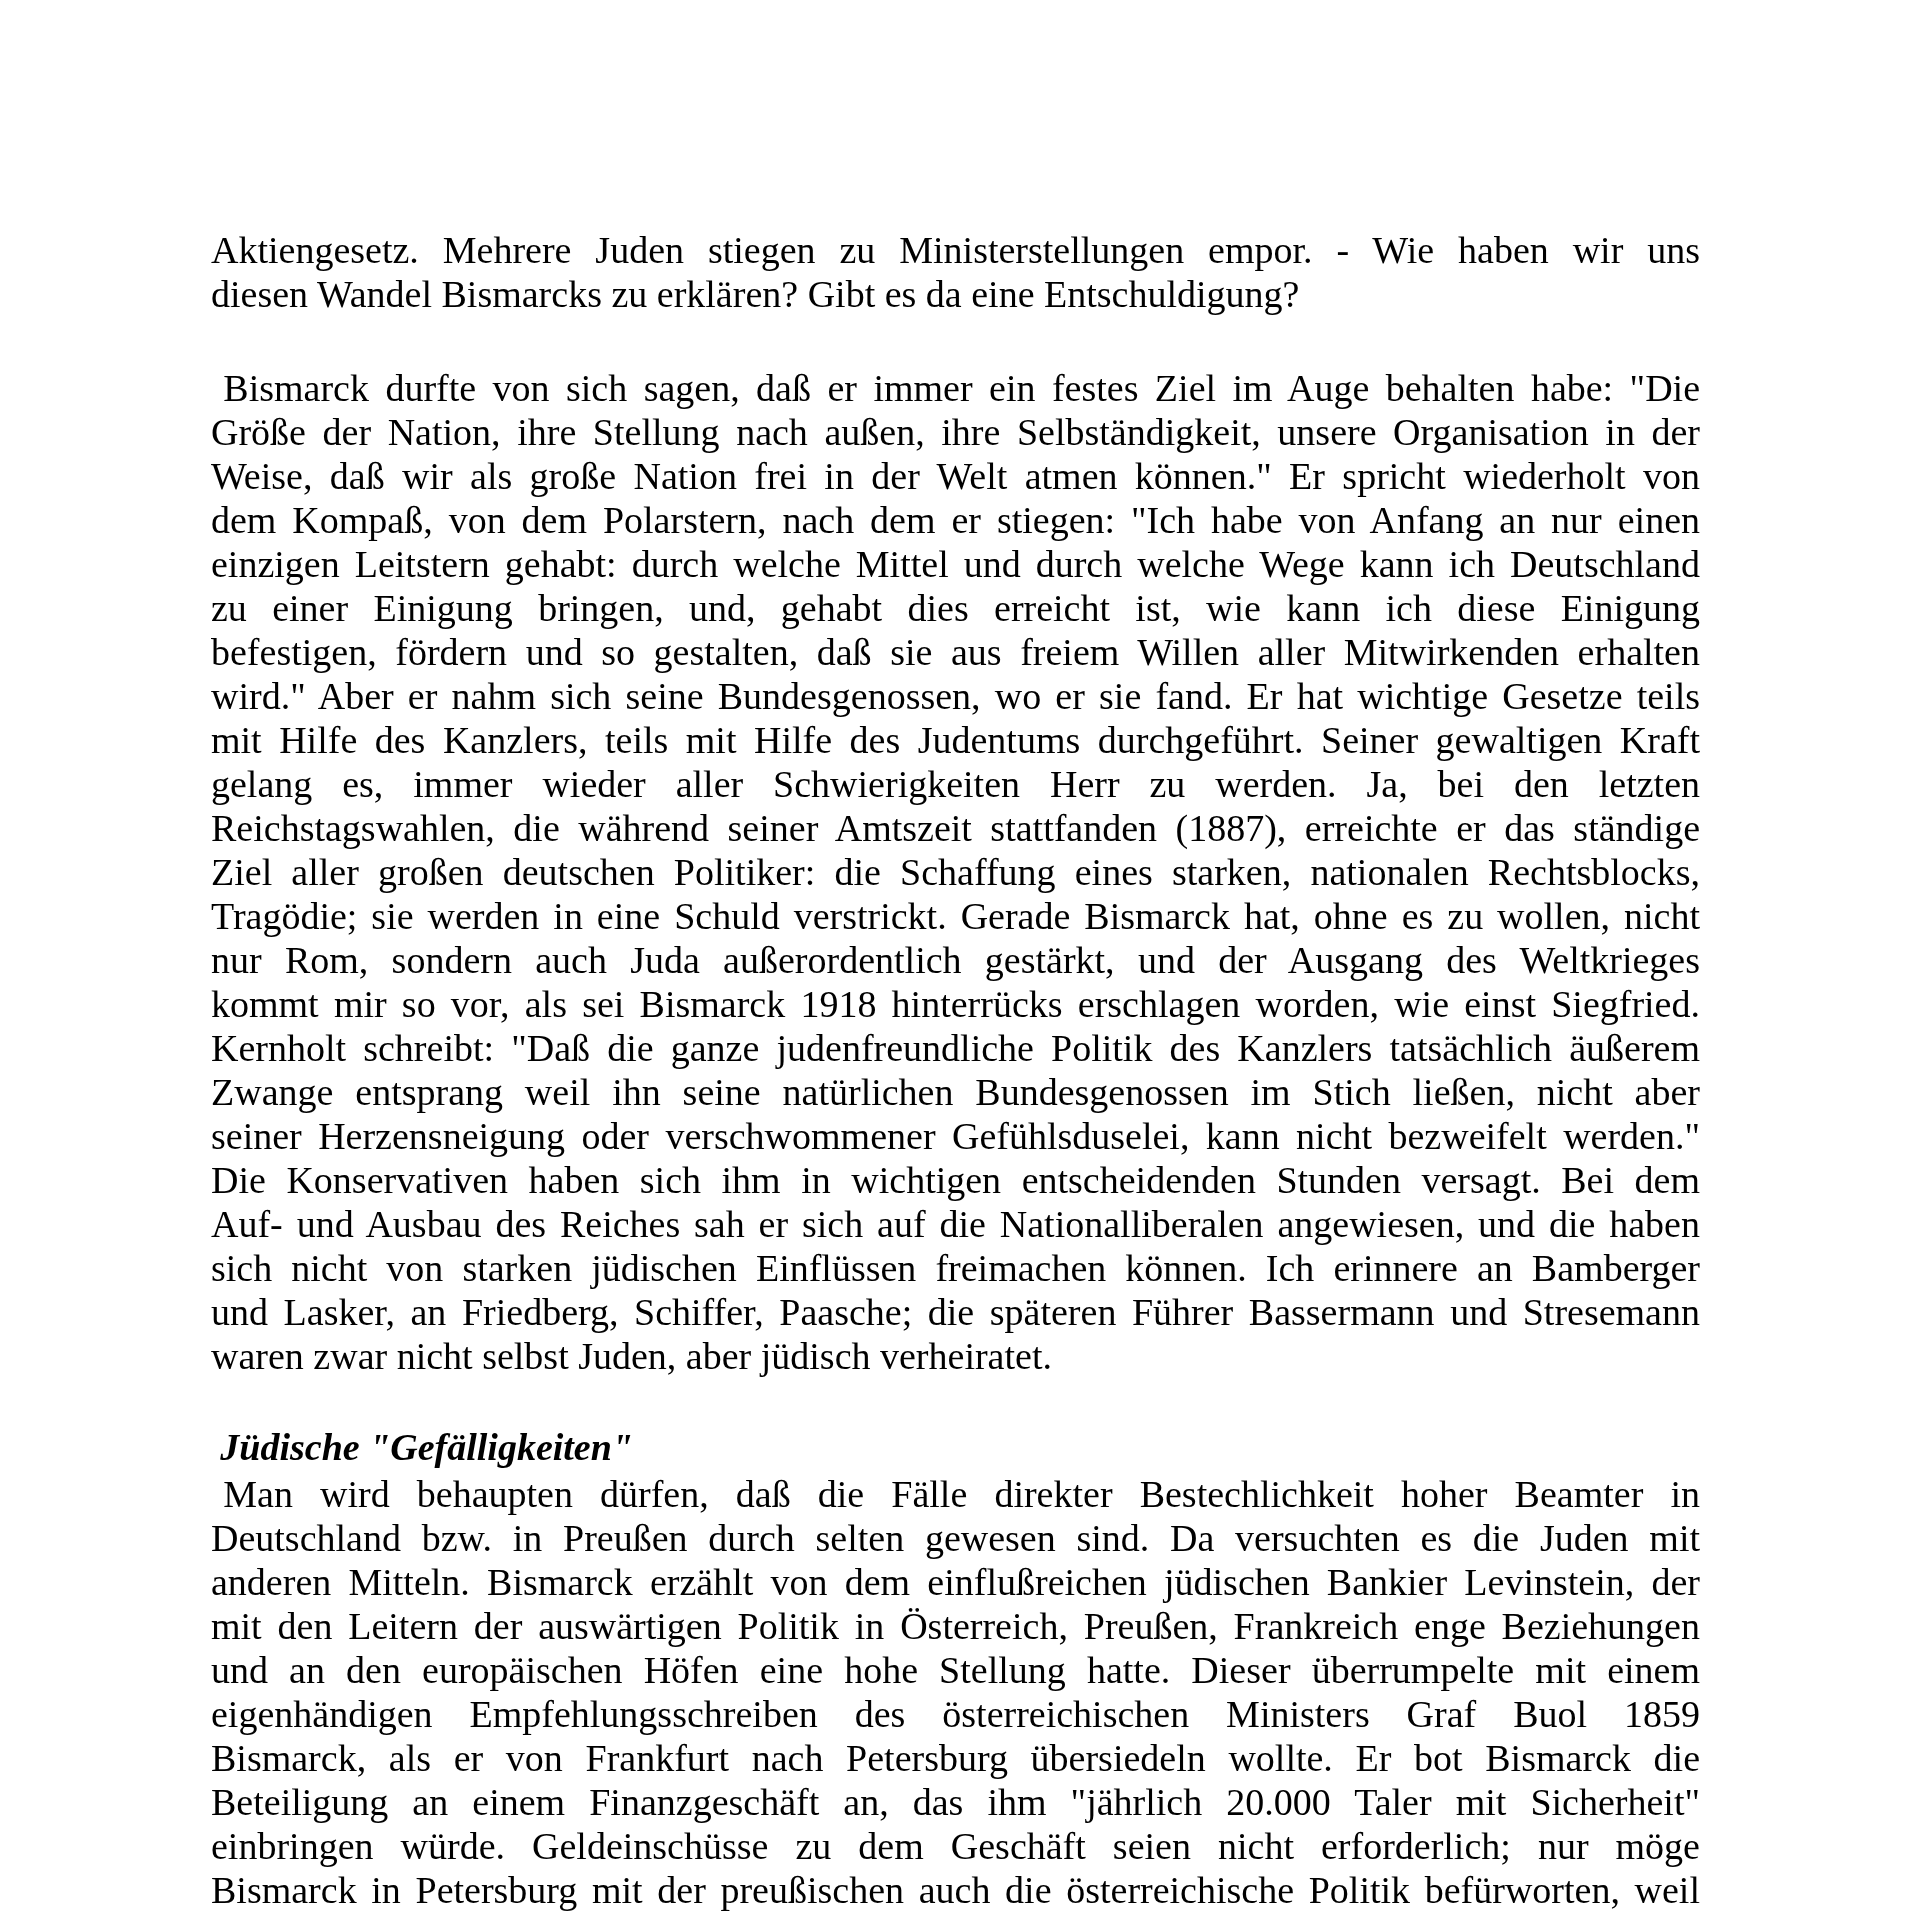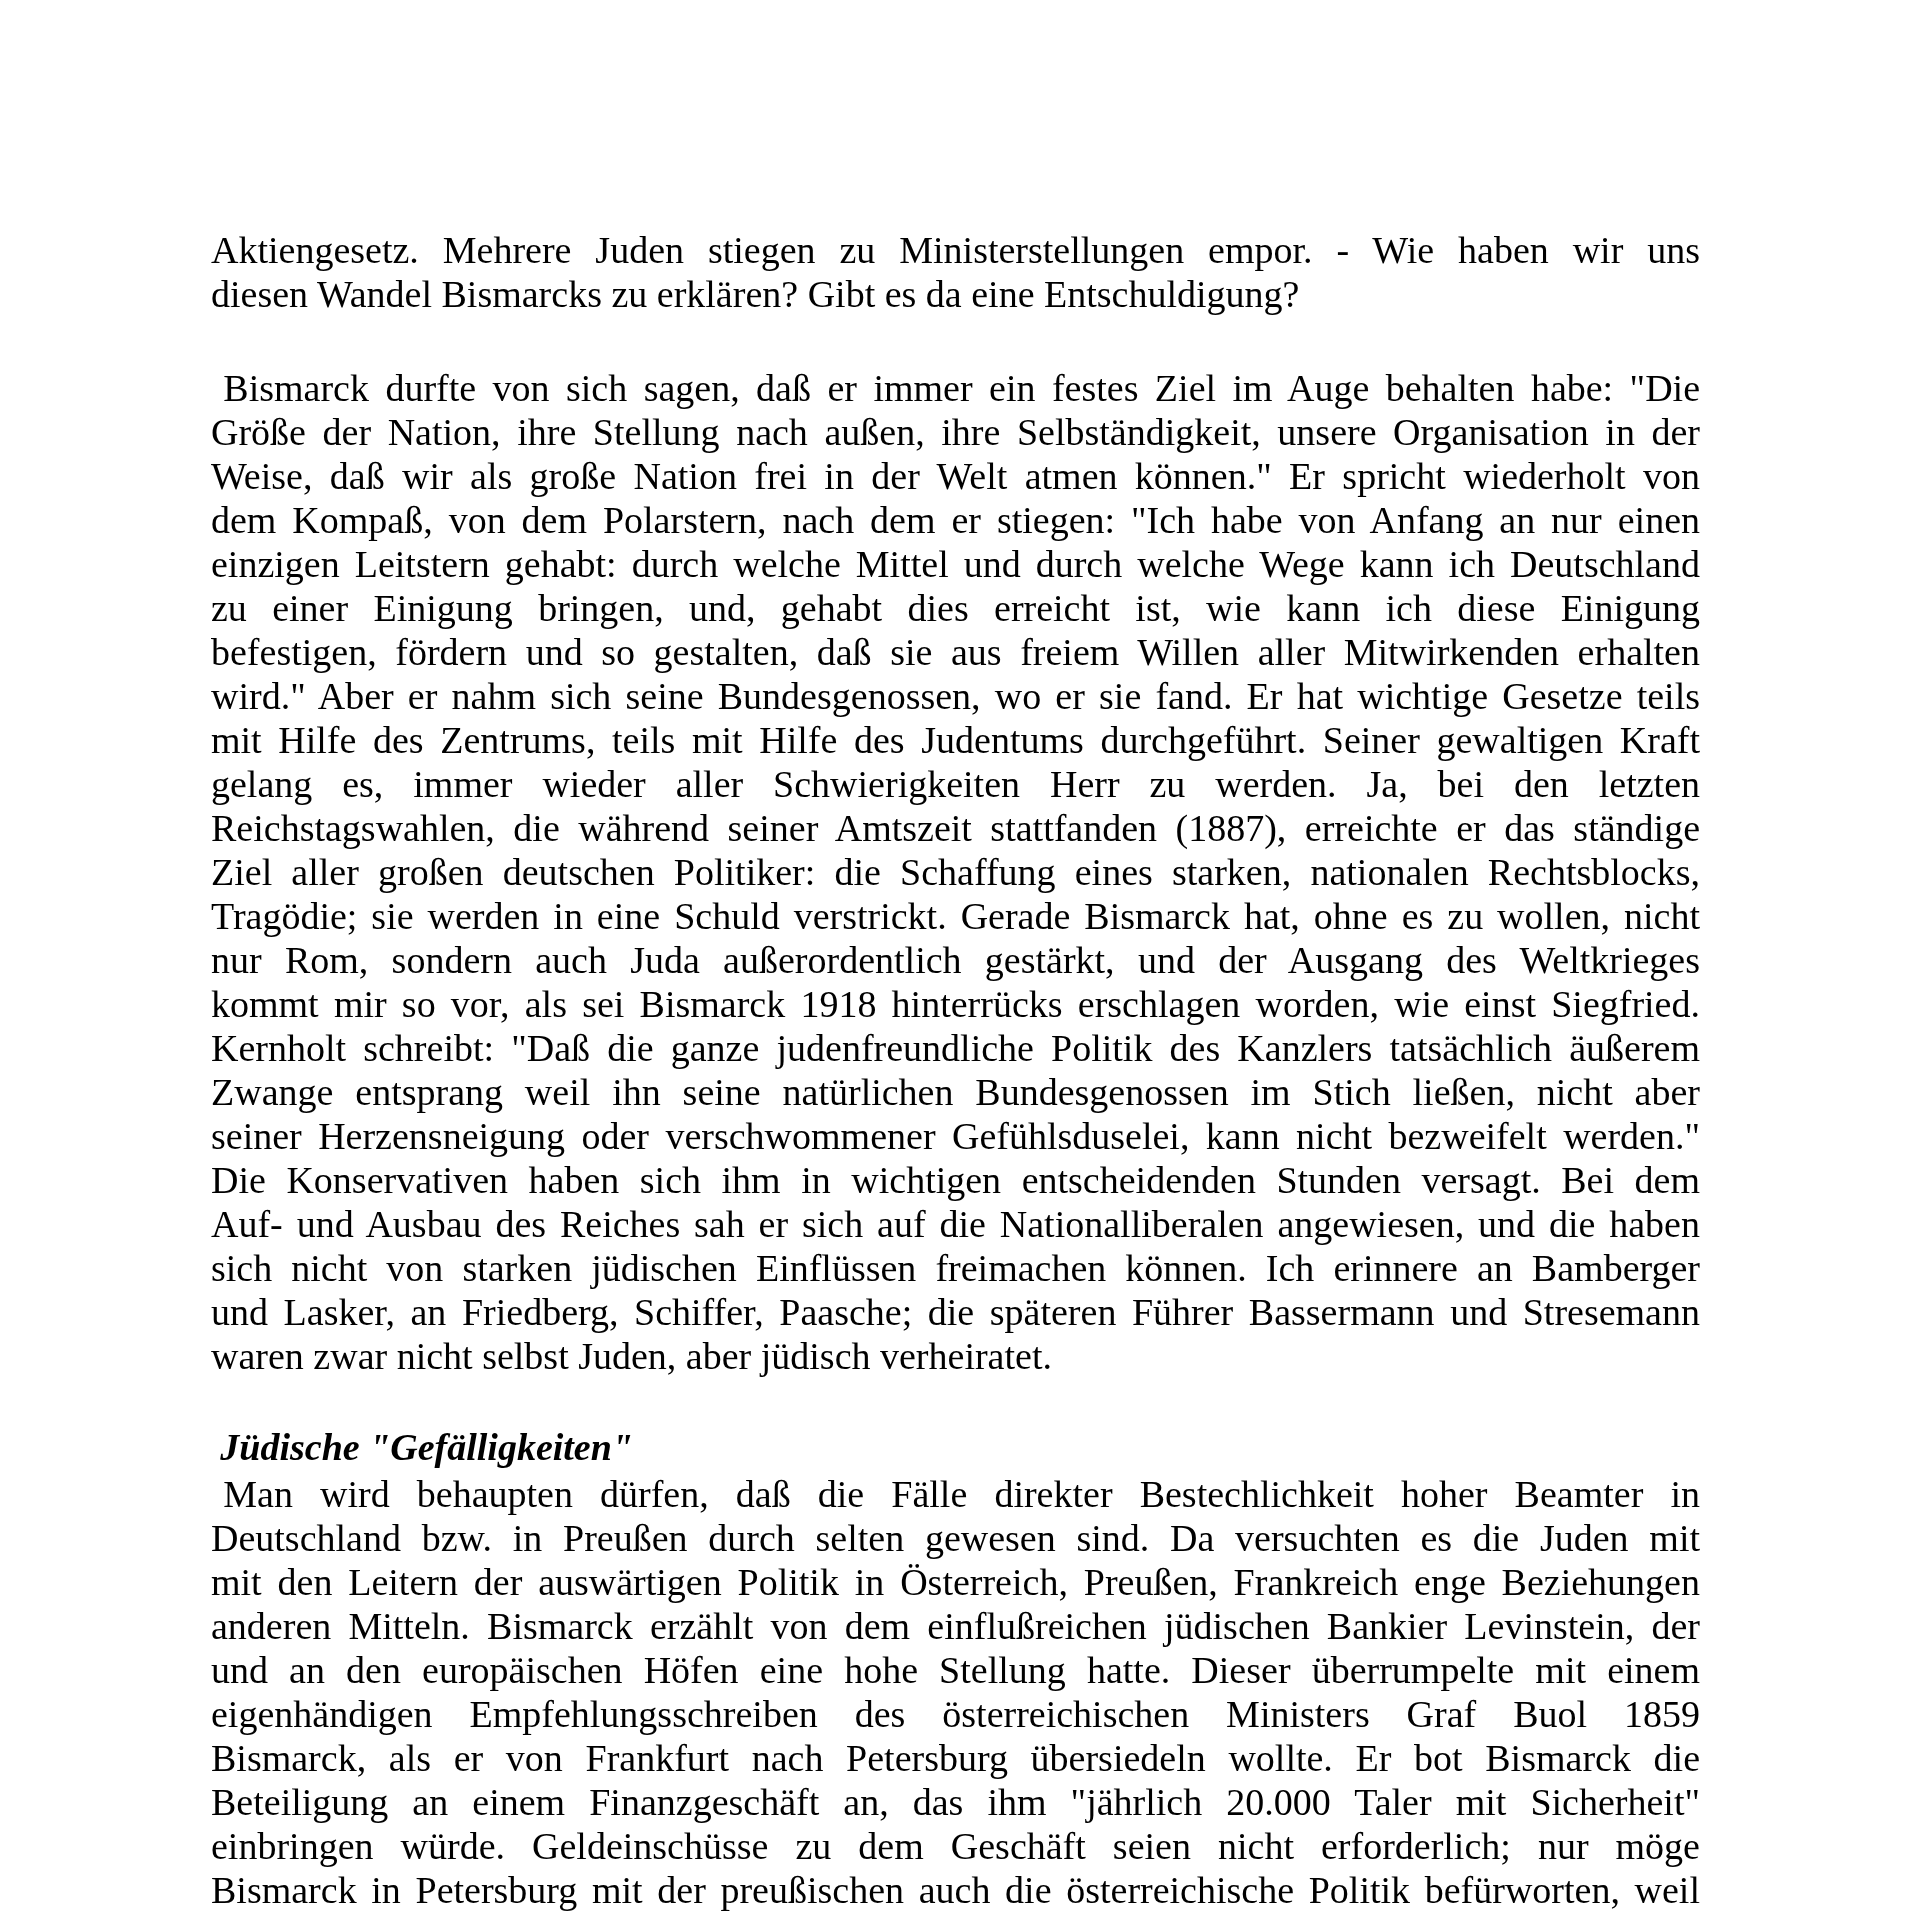--- a/index.html
+++ b/index.html
@@ -59,21 +59,21 @@
 
   <div class="para indent-first">
       <div class="ln">Bismarck durfte von sich sagen, daß er immer ein festes Ziel im Auge behalten habe: "Die</div>
       <div class="ln">Größe der Nation, ihre Stellung nach außen, ihre Selbständigkeit, unsere Organisation in der</div>
       <div class="ln">Weise, daß wir als große Nation frei in der Welt atmen können." Er spricht wiederholt von</div>
       <div class="ln">dem Kompaß, von dem Polarstern, nach dem er stiegen: "Ich habe von Anfang an nur einen</div>
       <div class="ln">einzigen Leitstern gehabt: durch welche Mittel und durch welche Wege kann ich Deutschland</div>
       <div class="ln">zu einer Einigung bringen, und, gehabt dies erreicht ist, wie kann ich diese Einigung</div>
       <div class="ln">befestigen, fördern und so gestalten, daß sie aus freiem Willen aller Mitwirkenden erhalten</div>
       <div class="ln">wird." Aber er nahm sich seine Bundesgenossen, wo er sie fand. Er hat wichtige Gesetze teils</div>
-      <div class="ln">mit Hilfe des Zentrums, teils mit Hilfe des Judentums durchgeführt. Seiner gewaltigen Kraft</div>
+      <div class="ln">mit Hilfe des Kanzlers, teils mit Hilfe des Judentums durchgeführt. Seiner gewaltigen Kraft</div>
       <div class="ln">gelang es, immer wieder aller Schwierigkeiten Herr zu werden. Ja, bei den letzten</div>
       <div class="ln">Reichstagswahlen, die während seiner Amtszeit stattfanden (1887), erreichte er das ständige</div>
       <div class="ln">Ziel aller großen deutschen Politiker: die Schaffung eines starken, nationalen Rechtsblocks,</div>
       <div class="ln">Tragödie; sie werden in eine Schuld verstrickt. Gerade Bismarck hat, ohne es zu wollen, nicht</div>
       <div class="ln">nur Rom, sondern auch Juda außerordentlich gestärkt, und der Ausgang des Weltkrieges</div>
       <div class="ln">kommt mir so vor, als sei Bismarck 1918 hinterrücks erschlagen worden, wie einst Siegfried.</div>
       <div class="ln">Kernholt schreibt: "Daß die ganze judenfreundliche Politik des Kanzlers tatsächlich äußerem</div>
       <div class="ln">Zwange entsprang weil ihn seine natürlichen Bundesgenossen im Stich ließen, nicht aber</div>
       <div class="ln">seiner Herzensneigung oder verschwommener Gefühlsduselei, kann nicht bezweifelt werden."</div>
       <div class="ln">Die Konservativen haben sich ihm in wichtigen entscheidenden Stunden versagt. Bei dem</div>
@@ -83,22 +83,22 @@
       <div class="ln ln-last">waren zwar nicht selbst Juden, aber jüdisch verheiratet.</div>
     </div>
 
   <div class="gap"></div>
 
   <h2 class="heading">Jüdische "Gefälligkeiten"</h2>
 
   <div class="para indent-first">
       <div class="ln">Man wird behaupten dürfen, daß die Fälle direkter Bestechlichkeit hoher Beamter in</div>
       <div class="ln">Deutschland bzw. in Preußen durch selten gewesen sind. Da versuchten es die Juden mit</div>
+      <div class="ln">anderen Mitteln. Bismarck erzählt von dem einflußreichen jüdischen Bankier Levinstein, der</div>
       <div class="ln">mit den Leitern der auswärtigen Politik in Österreich, Preußen, Frankreich enge Beziehungen</div>
-      <div class="ln">anderen Mitteln. Bismarck erzählt von dem einflußreichen jüdischen Bankier Levinstein, der</div>
       <div class="ln">und an den europäischen Höfen eine hohe Stellung hatte. Dieser überrumpelte mit einem</div>
       <div class="ln">eigenhändigen Empfehlungsschreiben des österreichischen Ministers Graf Buol 1859</div>
       <div class="ln">Bismarck, als er von Frankfurt nach Petersburg übersiedeln wollte. Er bot Bismarck die</div>
       <div class="ln">Beteiligung an einem Finanzgeschäft an, das ihm "jährlich 20.000 Taler mit Sicherheit"</div>
       <div class="ln">einbringen würde. Geldeinschüsse zu dem Geschäft seien nicht erforderlich; nur möge</div>
       <div class="ln">Bismarck in Petersburg mit der preußischen auch die österreichische Politik befürworten, weil</div>
     </div>
 
 </div>
 

